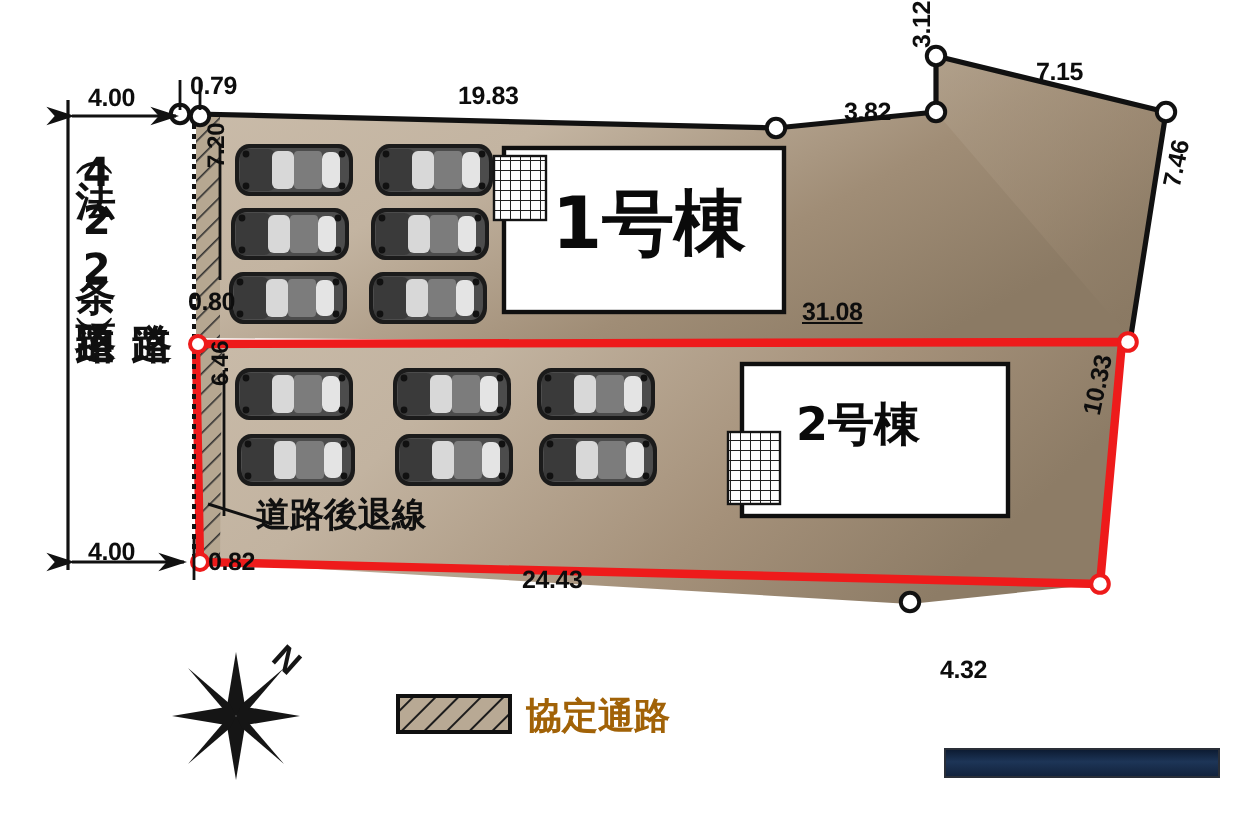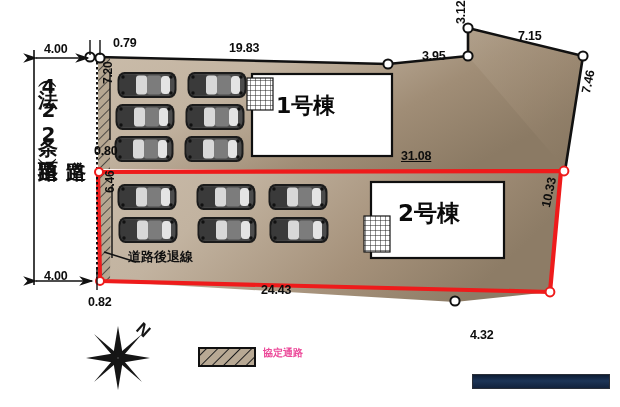--- a/index.html
+++ b/index.html
@@ -51,24 +51,24 @@
   .bld-label {
     position: absolute;
     font-family: "DejaVu Sans", "Liberation Sans", sans-serif;
     font-weight: 700;
     color: #0a0a0a;
     white-space: nowrap;
     line-height: 1;
   }
   .legend-label {
     position: absolute;
-    font-family: Liberation Mono, monospace;
-    font-weight: 700;
-    font-size: 10px;
-    color: #ec4899;
+    font-family: Liberation Sans, sans-serif;
+    font-weight: 700;
+    font-size: 18px;
+    color: #a16207;
     white-space: nowrap;
     line-height: 1;
   }
   .brandbar {
     position: absolute;
     border: 1.5px solid #2a2f38;
     background: linear-gradient(180deg, #0d1c33 0%, #1d3557 45%, #12233d 100%);
   }
 </style>
 </head>
@@ -239,37 +239,37 @@
     <rect x="199" y="348" width="56" height="18" fill="url(#hatchLegend)" stroke="#101010" stroke-width="2"></rect>
   </g>
 </svg>
 
 <div class="vtext" style="left:38px; top:74px; font-size:20px;">（法42条2項道路）</div>
 <div class="vtext" style="left:66px; top:146px; font-size:20px;">道路</div>
 
 <div class="dim" style="left:44px; top:43px;">4.00</div>
 <div class="dim" style="left:44px; top:270px;">4.00</div>
 
-<div class="dim" style="left:113px; top:37px;">0.79</div>
+<div class="dim" style="left:95px; top:37px;">0.79</div>
 <div class="dim" style="left:229px; top:42px;">19.83</div>
-<div class="dim" style="left:422px; top:50px;">3.95</div>
+<div class="dim" style="left:422px; top:50px;">3.82</div>
 <div class="dim" style="left:455px; top:24px; transform:rotate(-90deg); transform-origin:left top;">3.12</div>
 <div class="dim" style="left:518px; top:30px;">7.15</div>
 <div class="dim" style="left:580px; top:92px; transform:rotate(-78deg); transform-origin:left top;">7.46</div>
 <div class="dim" style="left:401px; top:150px;text-decoration:underline;">31.08</div>
 
 <div class="dim" style="left:102px; top:84px; transform:rotate(-90deg); transform-origin:left top; font-size:12px;">7.20</div>
 <div class="dim" style="left:94px; top:145px;text-align:center;">0.80</div>
 <div class="dim" style="left:104px; top:193px; transform:rotate(-90deg); transform-origin:left top; font-size:12px;">6.46</div>
-<div class="dim" style="left:88px; top:275px;margin-top:21px;">0.82</div>
+<div class="dim" style="left:104px; top:275px;">0.82</div>
 
 <div class="dim" style="left:261px; top:284px;">24.43</div>
 <div class="dim" style="left:470px; top:329px;">4.32</div>
 <div class="dim" style="left:540px; top:206px; transform:rotate(-78deg); transform-origin:left top;">10.33</div>
 
-<div class="bld-label" style="left:276px; top:95px; font-size:22px;">1号棟</div>
+<div class="bld-label" style="left:276px; top:95px; font-size:36px;">1号棟</div>
 <div class="bld-label" style="left:398px; top:202px; font-size:23px;">2号棟</div>
 
-<div class="jp" style="left:128px; top:250px; font-size:13px;text-align:center;">道路後退線</div>
+<div class="jp" style="left:128px; top:250px; font-size:17px;text-align:center;">道路後退線</div>
 
 <div class="legend-label" style="left:263px; top:349px;">協定通路</div>
 
 <div class="brandbar" style="left:472px; top:374px; width:138px; height:15px;"></div>
 
 </body></html>

